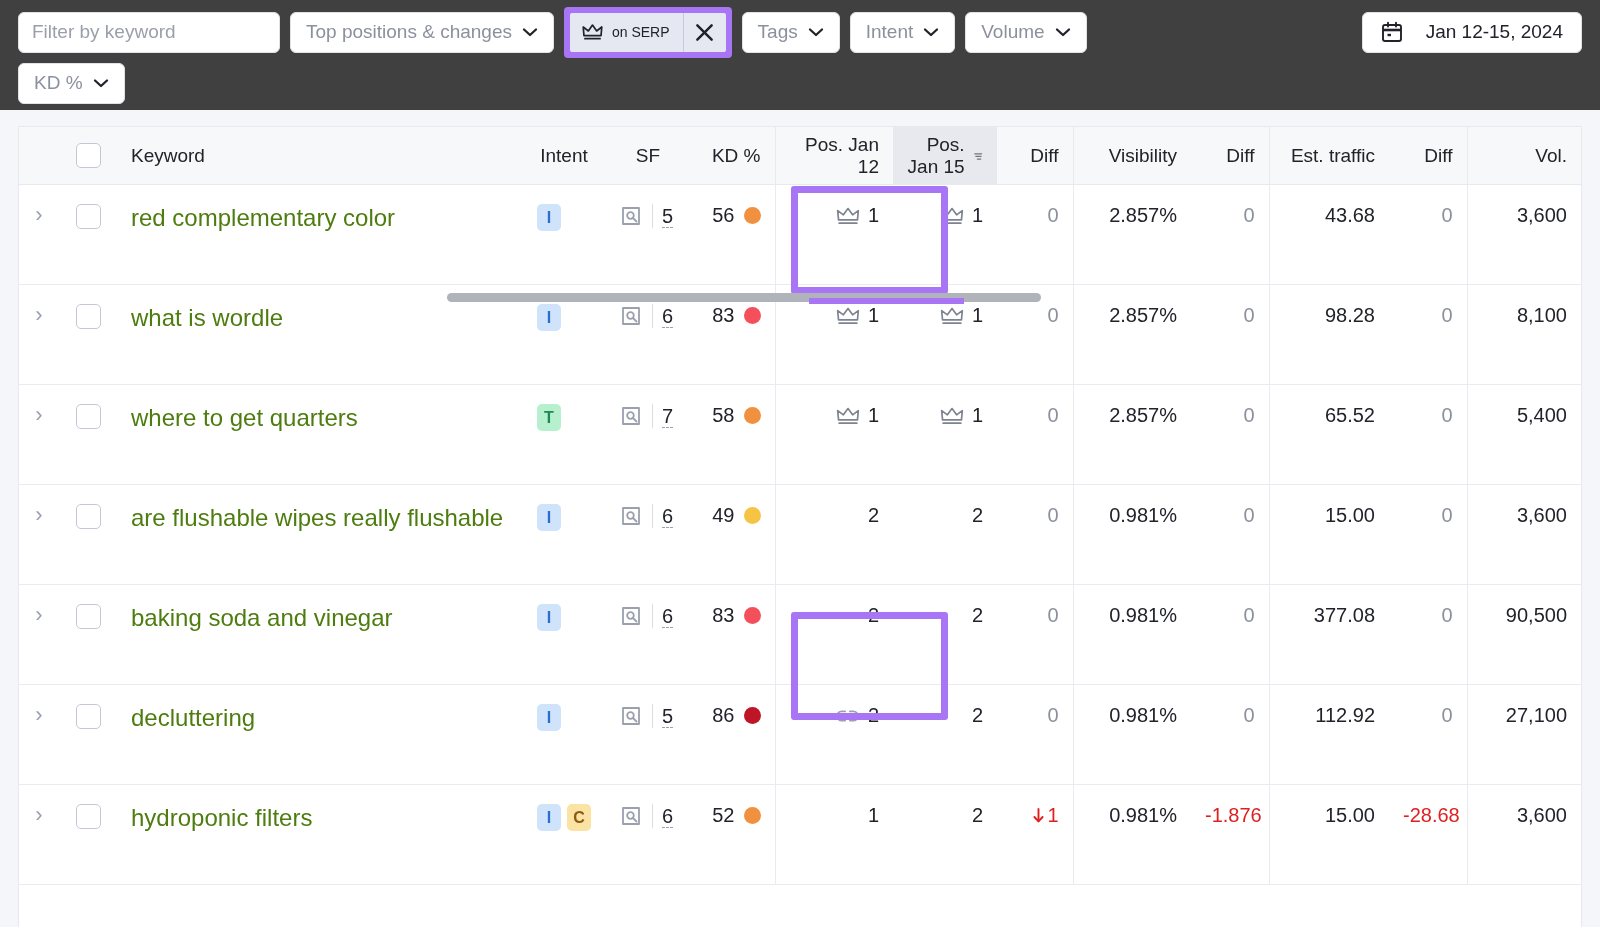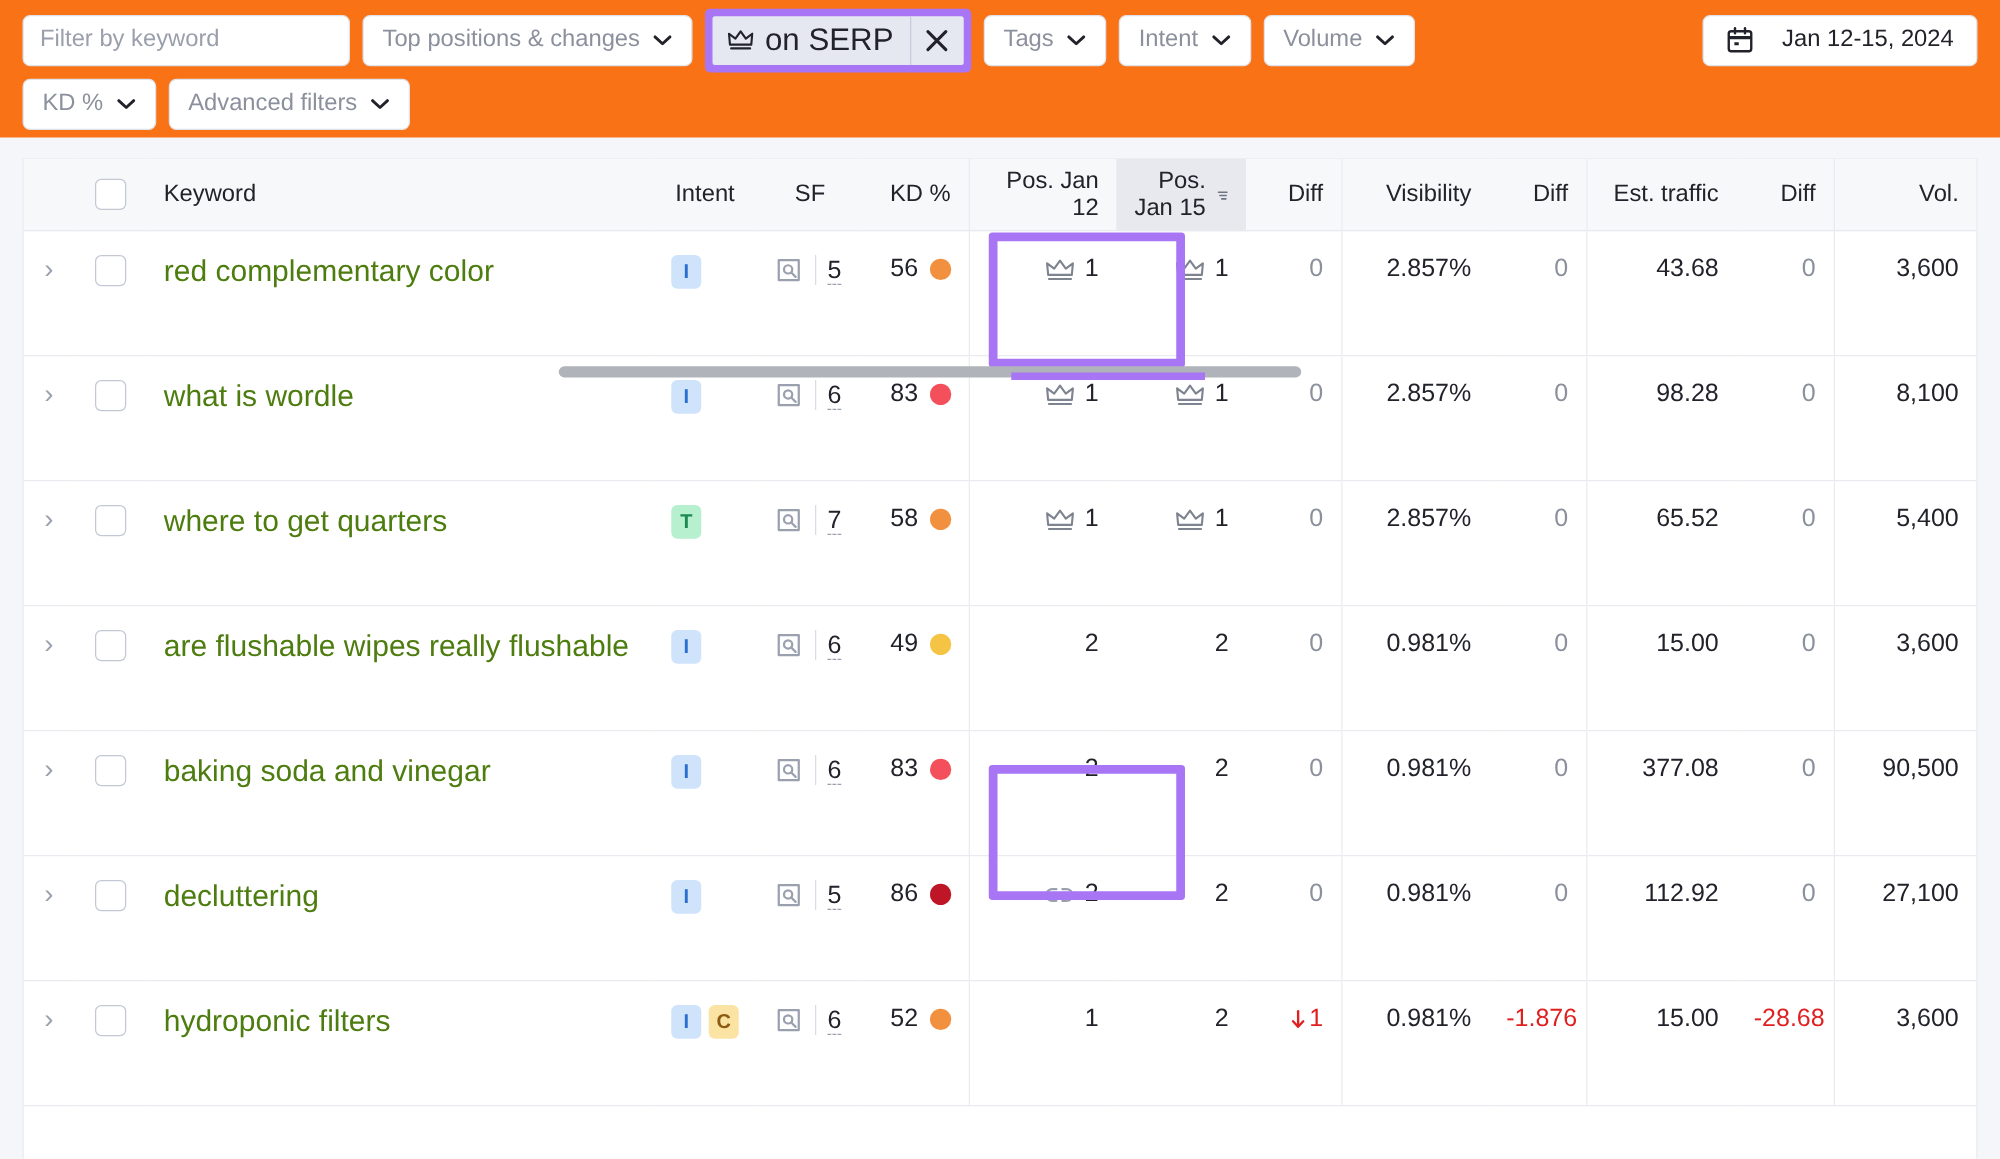--- a/index.html
+++ b/index.html
@@ -8,21 +8,21 @@
     background: #f5f6f9;
     font-family: "Liberation Sans", sans-serif;
     overflow: hidden;
   }
 
   
   .toolbar {
     position: relative;
     padding: 9px 18px 0 18px;
     height: 110px;
-    background: #f97316;
+    background: #404040;
   }
   .tb-row { display: flex; align-items: center; gap: 10px; height: 46px; }
   .tb-row.second { margin-top: 5px; }
 
   .pill {
     display: flex; align-items: center; justify-content: space-between;
     gap: 10px;
     height: 41px;
     padding: 0 15px;
     background: #ffffff;
@@ -63,21 +63,21 @@
     padding: 2px;
     background: #a875f5;
     display: inline-flex;
   }
   .serp-chip {
     display: flex; align-items: center;
     height: 39px;
     background: #e5e8f0;
     border-radius: 2px;
     color: #22232a;
-    font-size: 25px;
+    font-size: 14px;
     overflow: hidden;
   }
   .serp-chip .lbl { display: flex; align-items: center; gap: 9px; padding: 0 13px 0 12px; }
   .serp-chip .sep { width: 1px; align-self: stretch; background: #c3cbdd; }
   .serp-chip .xbtn {
     width: 42px; display: flex; align-items: center; justify-content: center;
     cursor: pointer;
   }
 
   .daterange {
@@ -296,26 +296,20 @@
     </div>
   </div>
 
   <div class="tb-row second">
     <div class="pill">
       <span>KD %</span>
       <svg class="chev" width="16" height="10" viewBox="0 0 16 10" fill="none" stroke="#22232a" stroke-width="2.3">
         <polyline points="2,2.5 8,8 14,2.5" stroke-linecap="round" stroke-linejoin="round"></polyline>
       </svg>
     </div>
-    <div class="pill">
-      <span>Advanced filters</span>
-      <svg class="chev" width="16" height="10" viewBox="0 0 16 10" fill="none" stroke="#22232a" stroke-width="2.3">
-        <polyline points="2,2.5 8,8 14,2.5" stroke-linecap="round" stroke-linejoin="round"></polyline>
-      </svg>
-    </div>
   </div>
 </div>
 
 <div class="table-wrap">
   <table>
     <thead>
       <tr>
         <th class="c-exp"></th>
         <th class="c-check">
           <div class="cbx head"></div>

